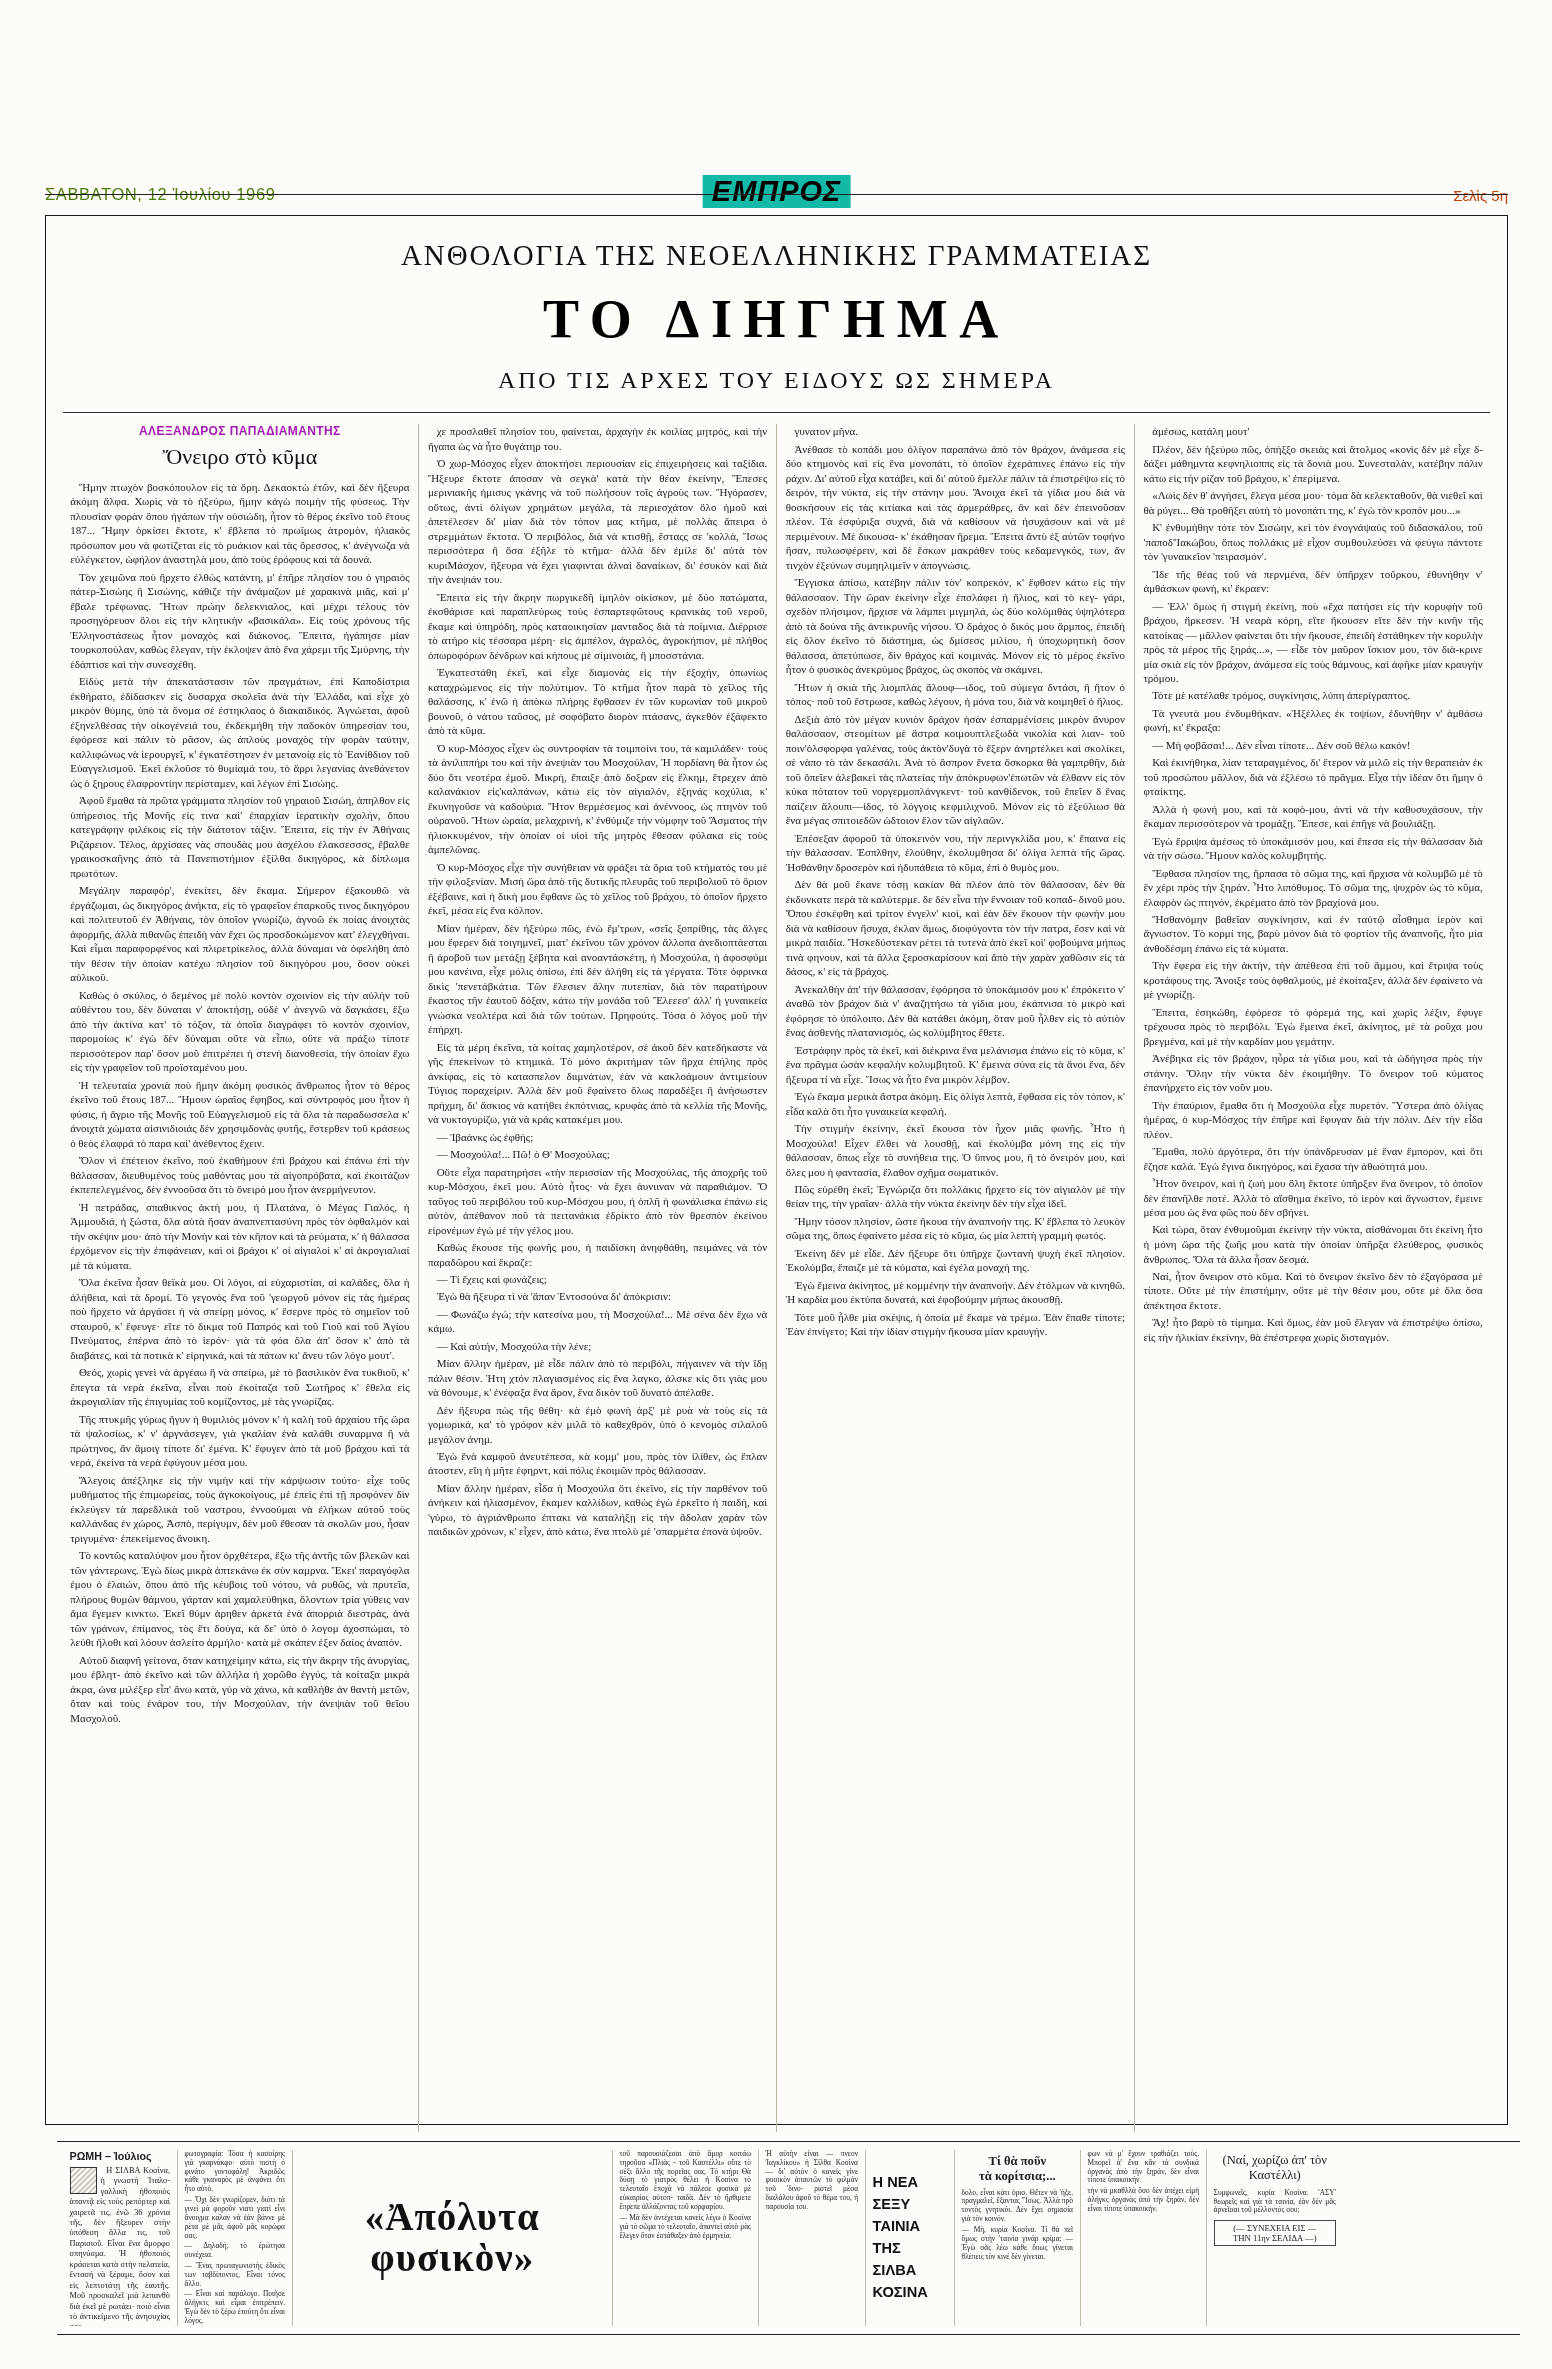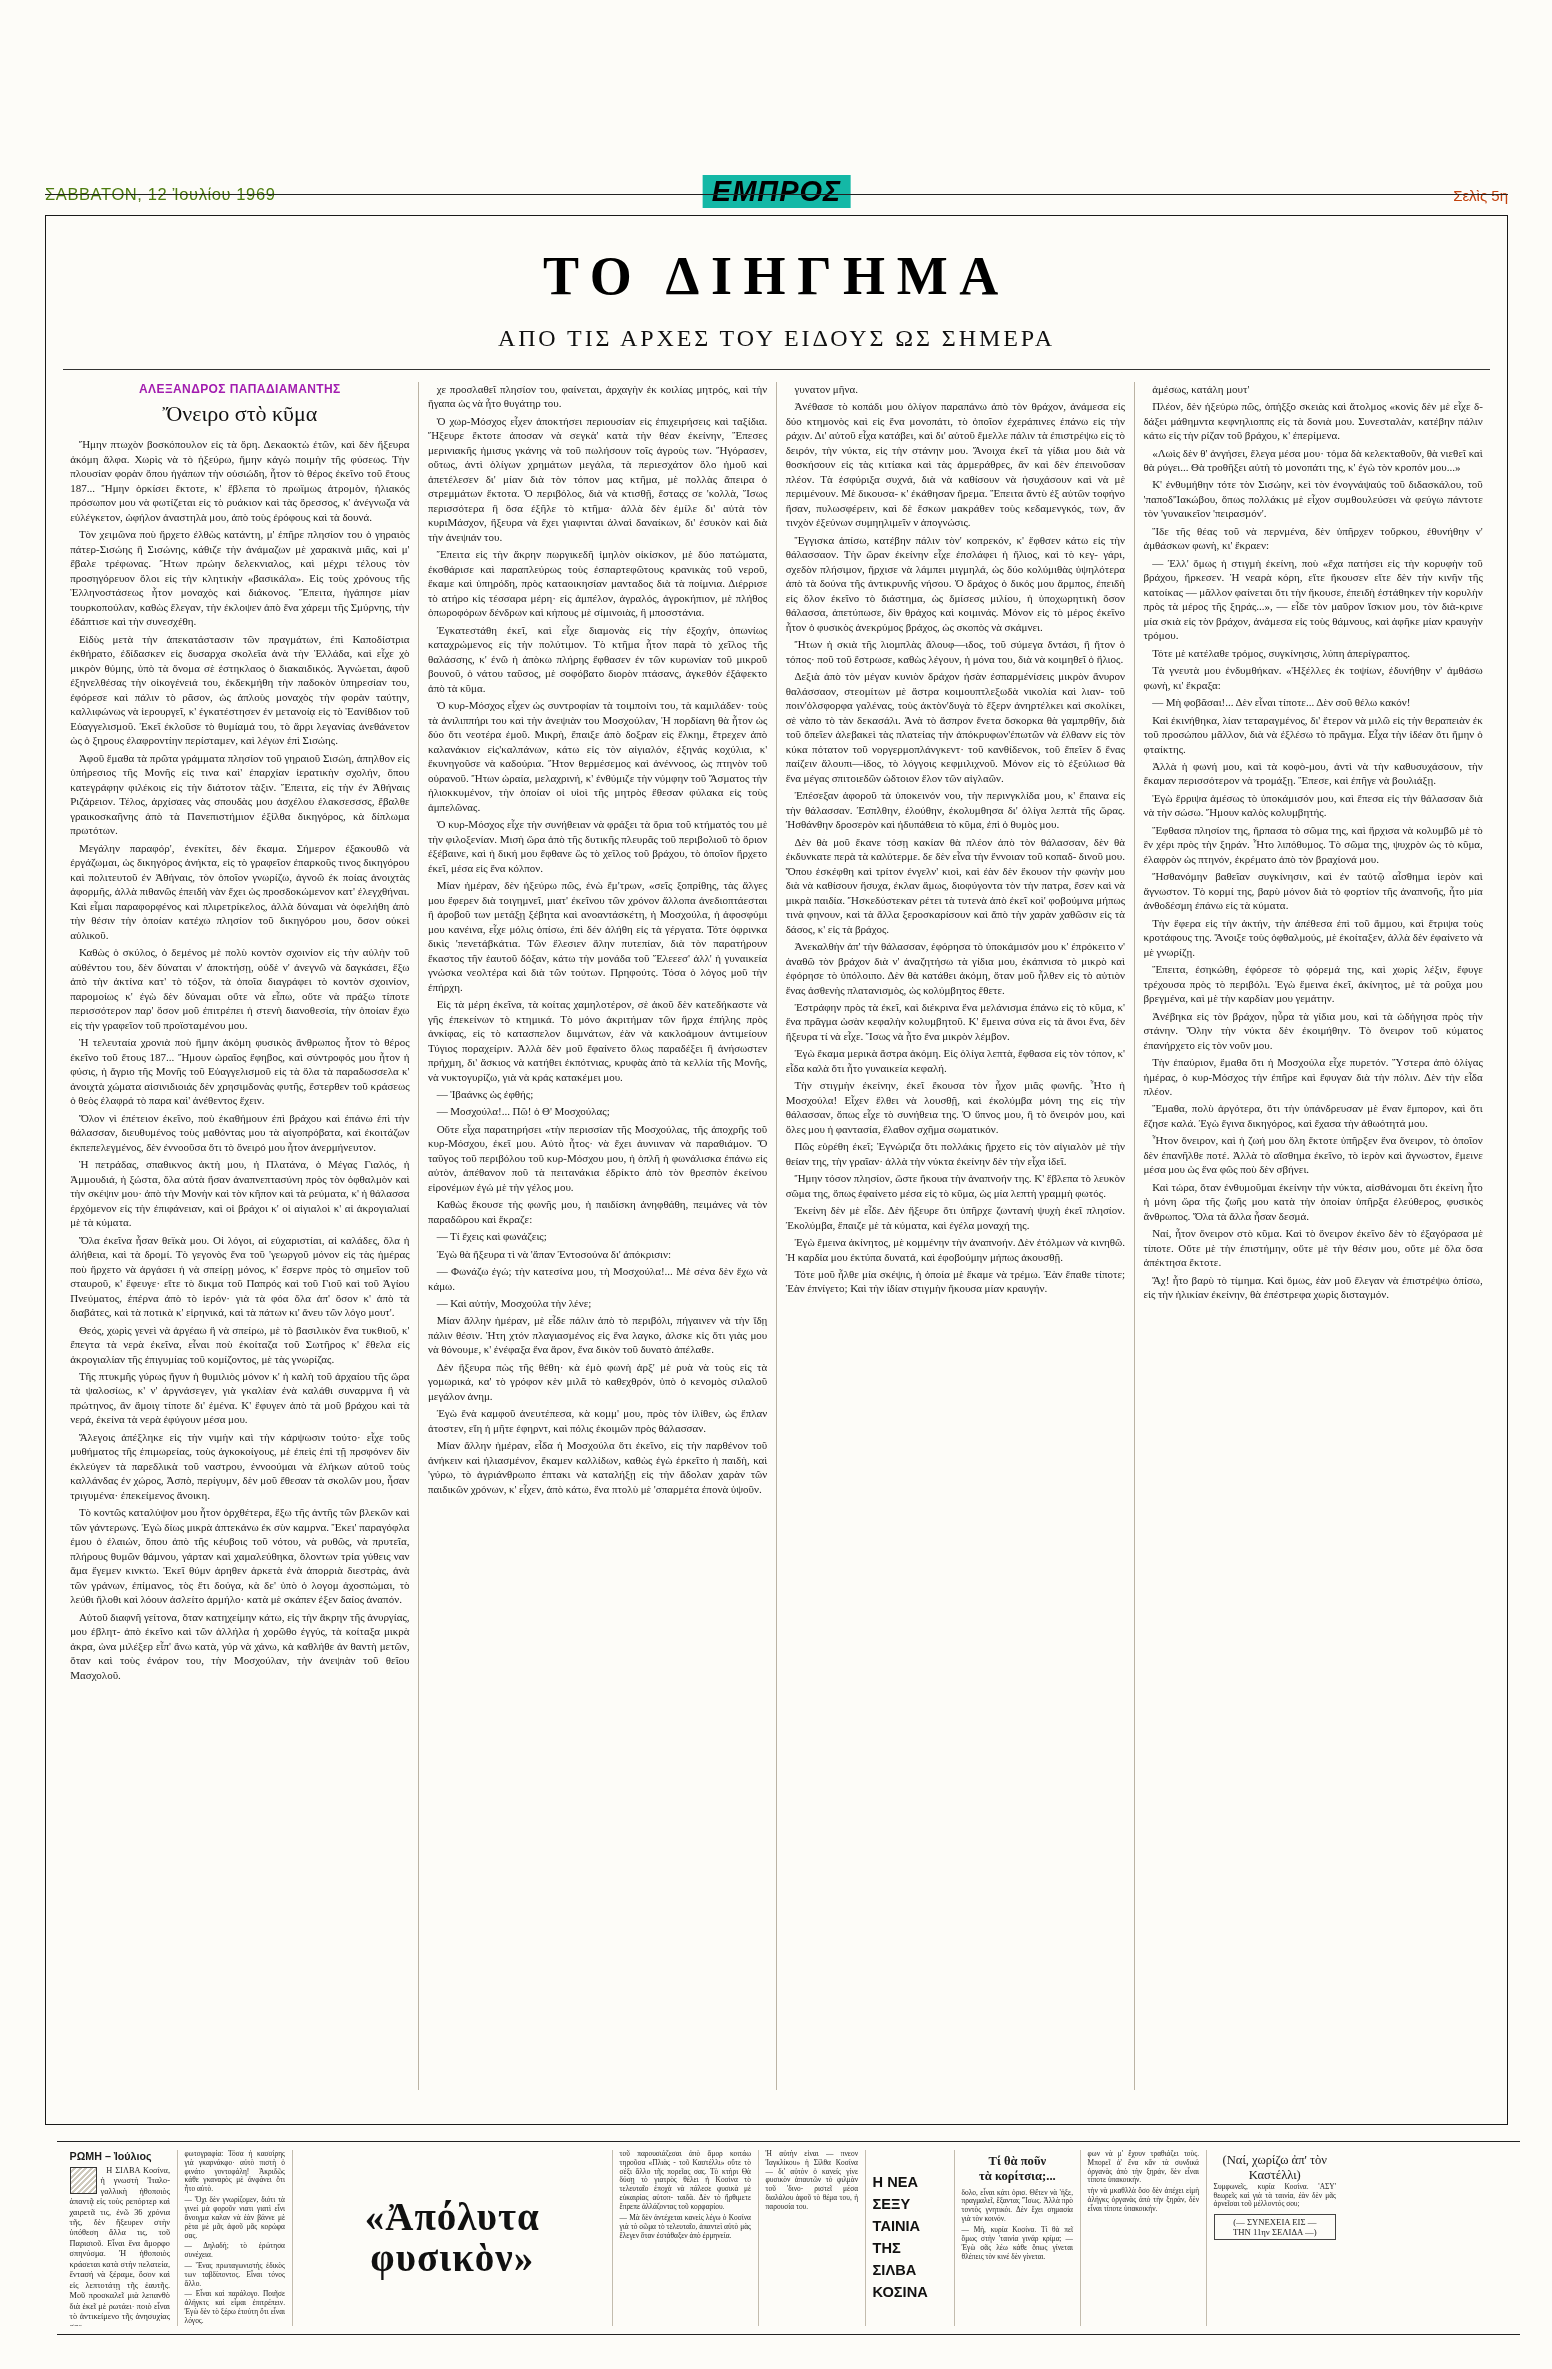--- a/index.html
+++ b/index.html
@@ -251,20 +251,21 @@
 <div class="page">
 
   <div class="masthead">
     <div class="date">ΣΑΒΒΑΤΟΝ, 12 Ἰουλίου 1969</div>
     <div class="paper-name">ΕΜΠΡΟΣ</div>
     <div class="page-no">Σελὶς 5η</div>
   </div>
   <div class="masthead-rule"></div>
 
   <div class="article-frame">
+    <div class="series-title">ΑΝΘΟΛΟΓΙΑ ΤΗΣ ΝΕΟΕΛΛΗΝΙΚΗΣ ΓΡΑΜΜΑΤΕΙΑΣ</div>
     <div class="main-title">ΤΟ ΔΙΗΓΗΜΑ</div>
     <div class="sub-title">ΑΠΟ ΤΙΣ ΑΡΧΕΣ ΤΟΥ ΕΙΔΟΥΣ ΩΣ ΣΗΜΕΡΑ</div>
     <div class="title-rule"></div>
 
     <div class="columns">
 
       <div class="col">
         <div class="author">ΑΛΕΞΑΝΔΡΟΣ ΠΑΠΑΔΙΑΜΑΝΤΗΣ</div>
         <div class="story-title">Ὄνειρο στὸ κῦμα</div>
         <p class="body first">Ἤμην πτωχὸν βοσκόπουλον εἰς τὰ ὄρη. Δεκαοκτὼ ἐτῶν, καὶ δὲν ἤξευρα ἀκόμη ἄλφα. Χωρὶς νὰ τὸ ἠξεύρω, ἤμην κἀγὼ ποιμὴν τῆς φύσεως. Τὴν πλουσίαν φορὰν ὅπου ἠγάπων τὴν οὐσιώδη, ἦτον τὸ θέρος ἐκεῖνο τοῦ ἔτους 187... Ἤμην ὁρκίσει ἔκτοτε, κ' ἔβλεπα τὸ πρωϊμως ἀτρομὸν, ἡλιακός πρόσωπον μου νὰ φωτίζεται εἰς τὸ ρυάκιον καὶ τὰς ὄρεσσος, κ' ἀνέγνωζα νὰ εὐλέγκετον, ὠφήλον ἀναστηλὰ μου, ἀπὸ τοὺς ἐρόφους καὶ τὰ δουνά.</p>
@@ -403,21 +404,21 @@
       <p class="caption">— Μὴ, κυρία Κοσίνα. Τί θὰ πεῖ ὅμως στὴν 'ταινία γινάρ κρίμα; — Ἐγὼ σᾶς λέω κάθε ὅπως γίνεται θλέπεις τὸν κινέ δὲν γίνεται.</p>
     </div>
 
     <div class="bcol" style="width:126px">
       <p class="caption">φων νὰ μ' ἔχουν τραθιάζει τοὺς. Μπορεῖ ἀ' ἕνα κἄν τὰ συνδικά ὀργανὰς ἀπὸ τὴν ξηράν, δὲν εἶναι τίποτε ὑπακοικήν.</p>
       <p class="caption">τὴν νὰ μκαθλλὰ ὅσο δὲν ἀπέχει εἰμὴ ἀλήγκς ὀργανὰς ἀπὸ τὴν ξηράν, δὲν εἶναι τίποτε ὑπακοικήν.</p>
     </div>
 
     <div class="bcol" style="width:136px">
       <div class="quote-line">(Ναί, χωρίζω ἀπ' τὸν Καστέλλι)</div>
-      <p class="caption" style="margin-top:0">Συμφωνεῖς, κυρία Κοσίνα. 'ΑΣΥ' θεωρεῖς καὶ γιὰ τὰ ταινία, ἐὰν δὲν μᾶς ἀρνεῖσαι τοῦ μέλλοντός σου;</p>
+      <p class="caption" style="margin-top:6px">Συμφωνεῖς, κυρία Κοσίνα. 'ΑΣΥ' θεωρεῖς καὶ γιὰ τὰ ταινία, ἐὰν δὲν μᾶς ἀρνεῖσαι τοῦ μέλλοντός σου;</p>
       <div class="dash-note" style="white-space:pre-line">(— ΣΥΝΕΧΕΙΑ ΕΙΣ —
 ΤΗΝ 11ην ΣΕΛΙΔΑ —)</div>
     </div>
 
   </div>
 
 </div>
 
 
 </body></html>

